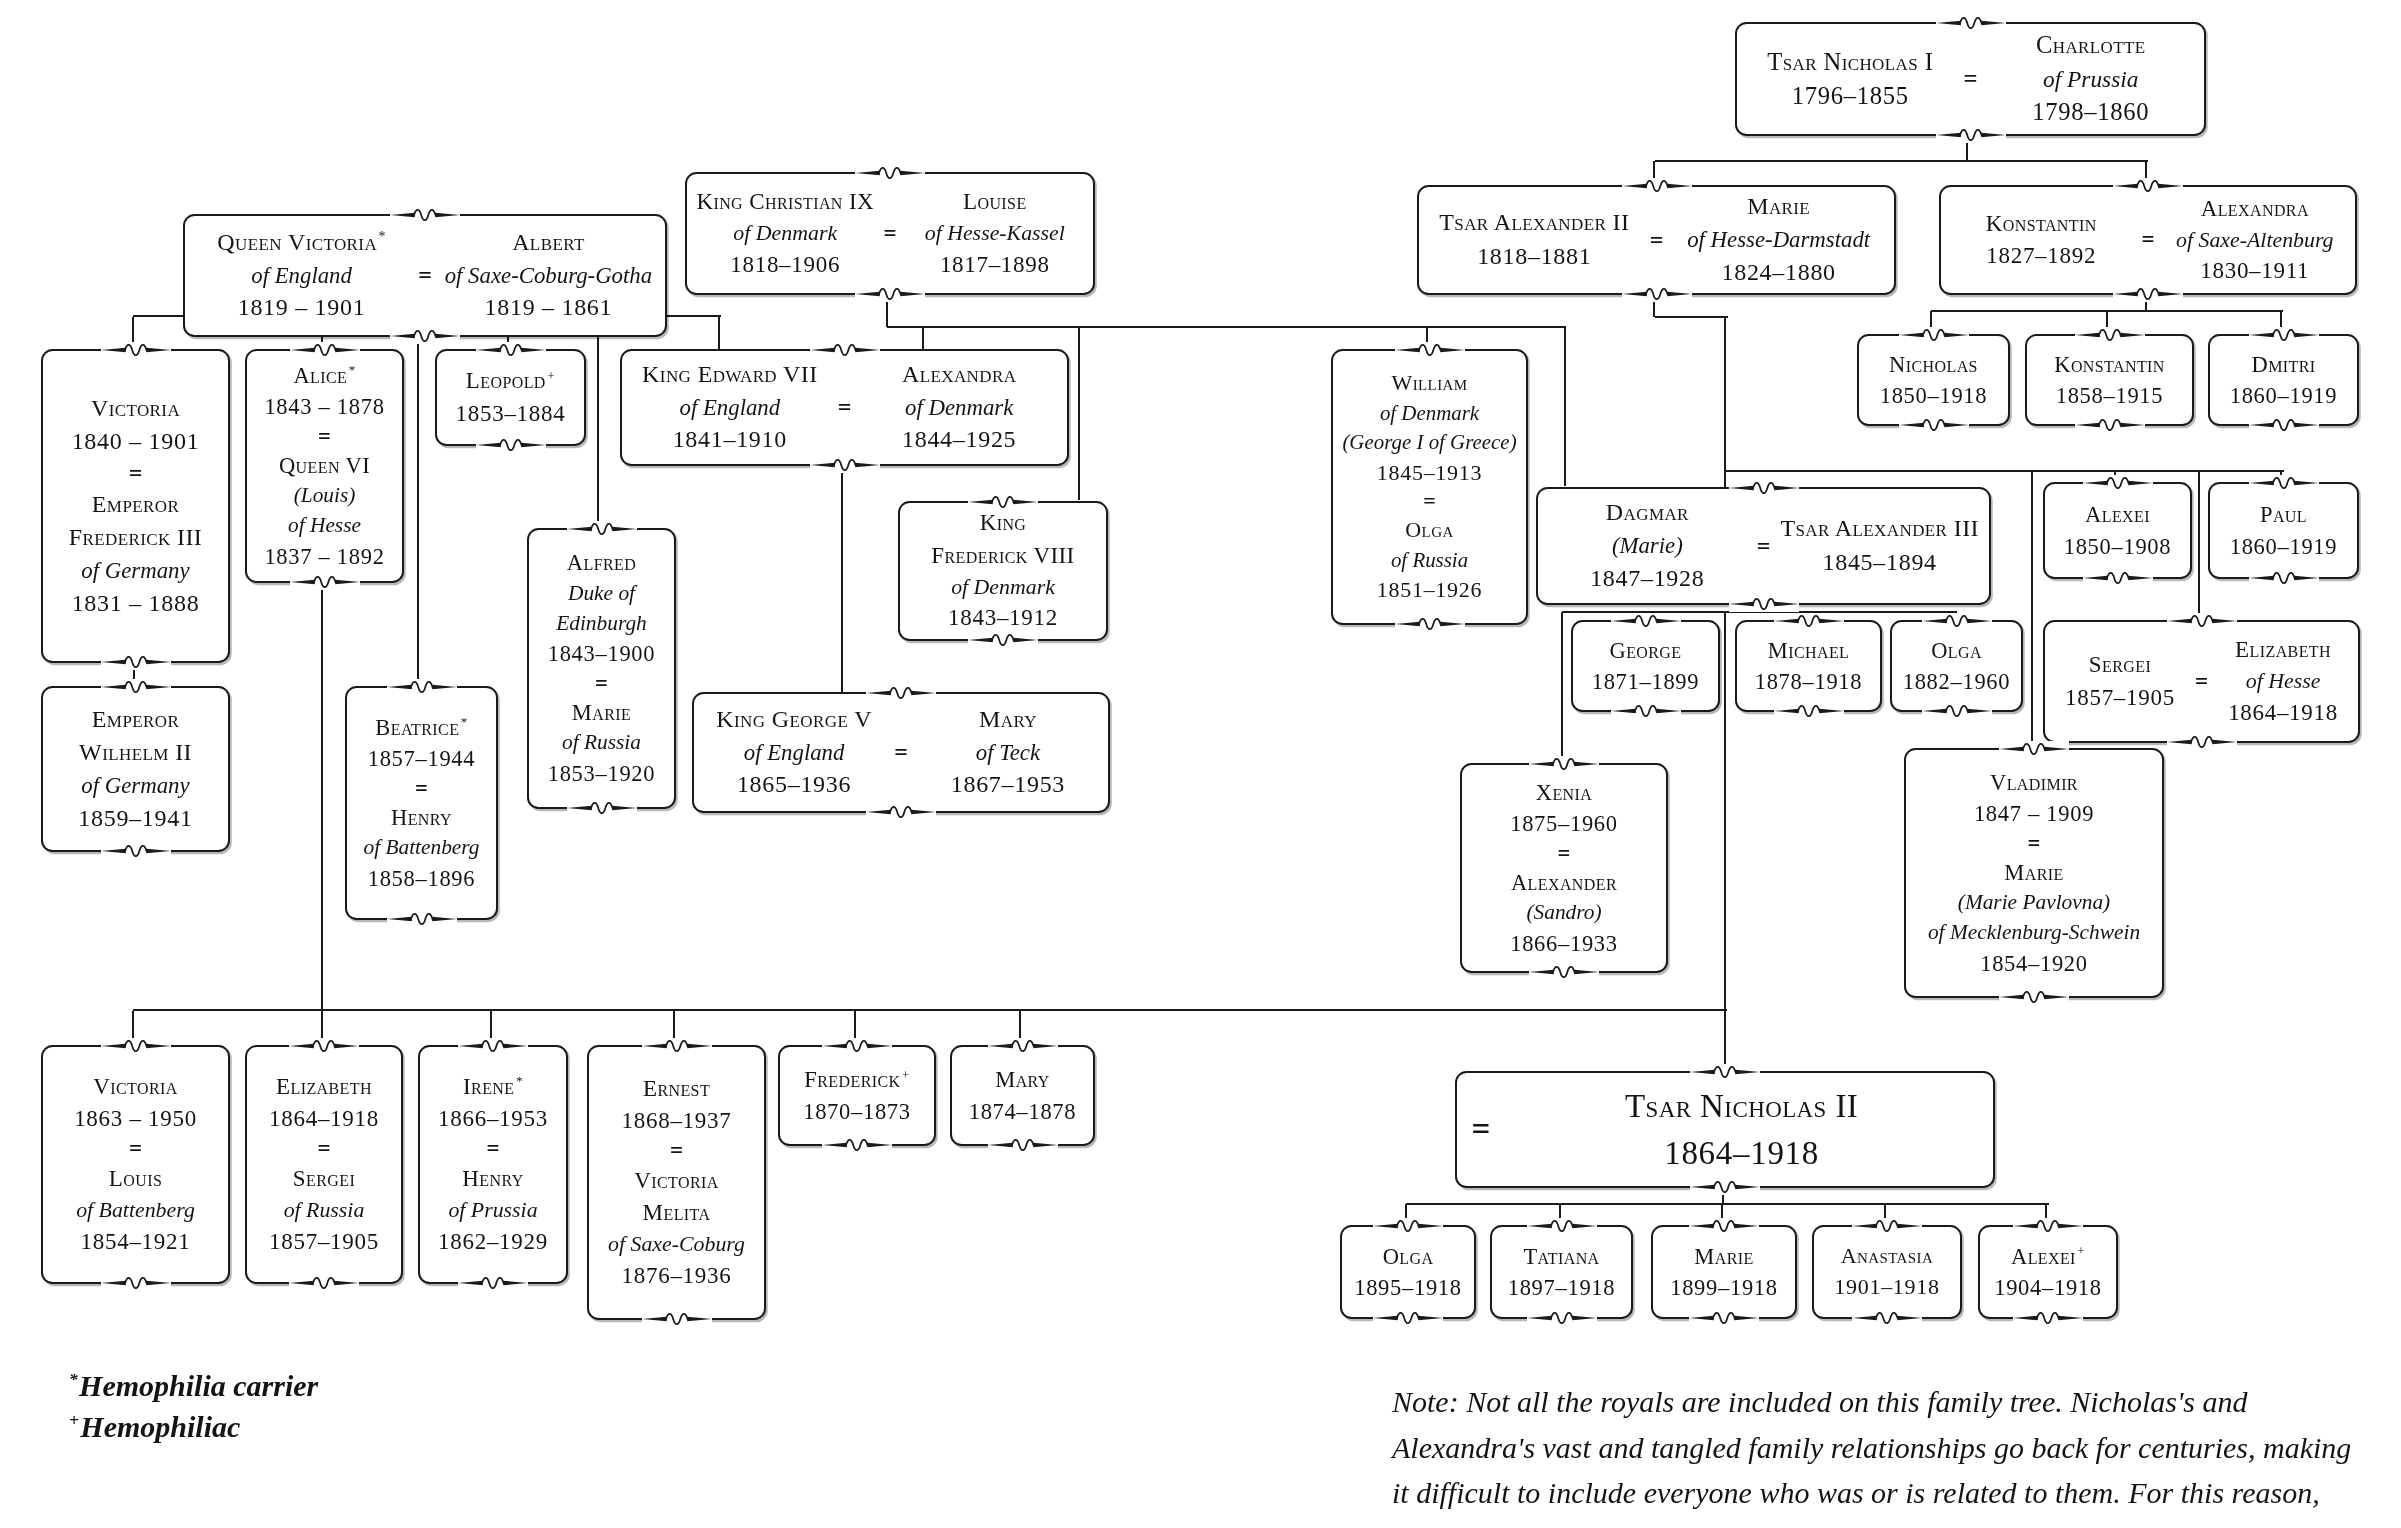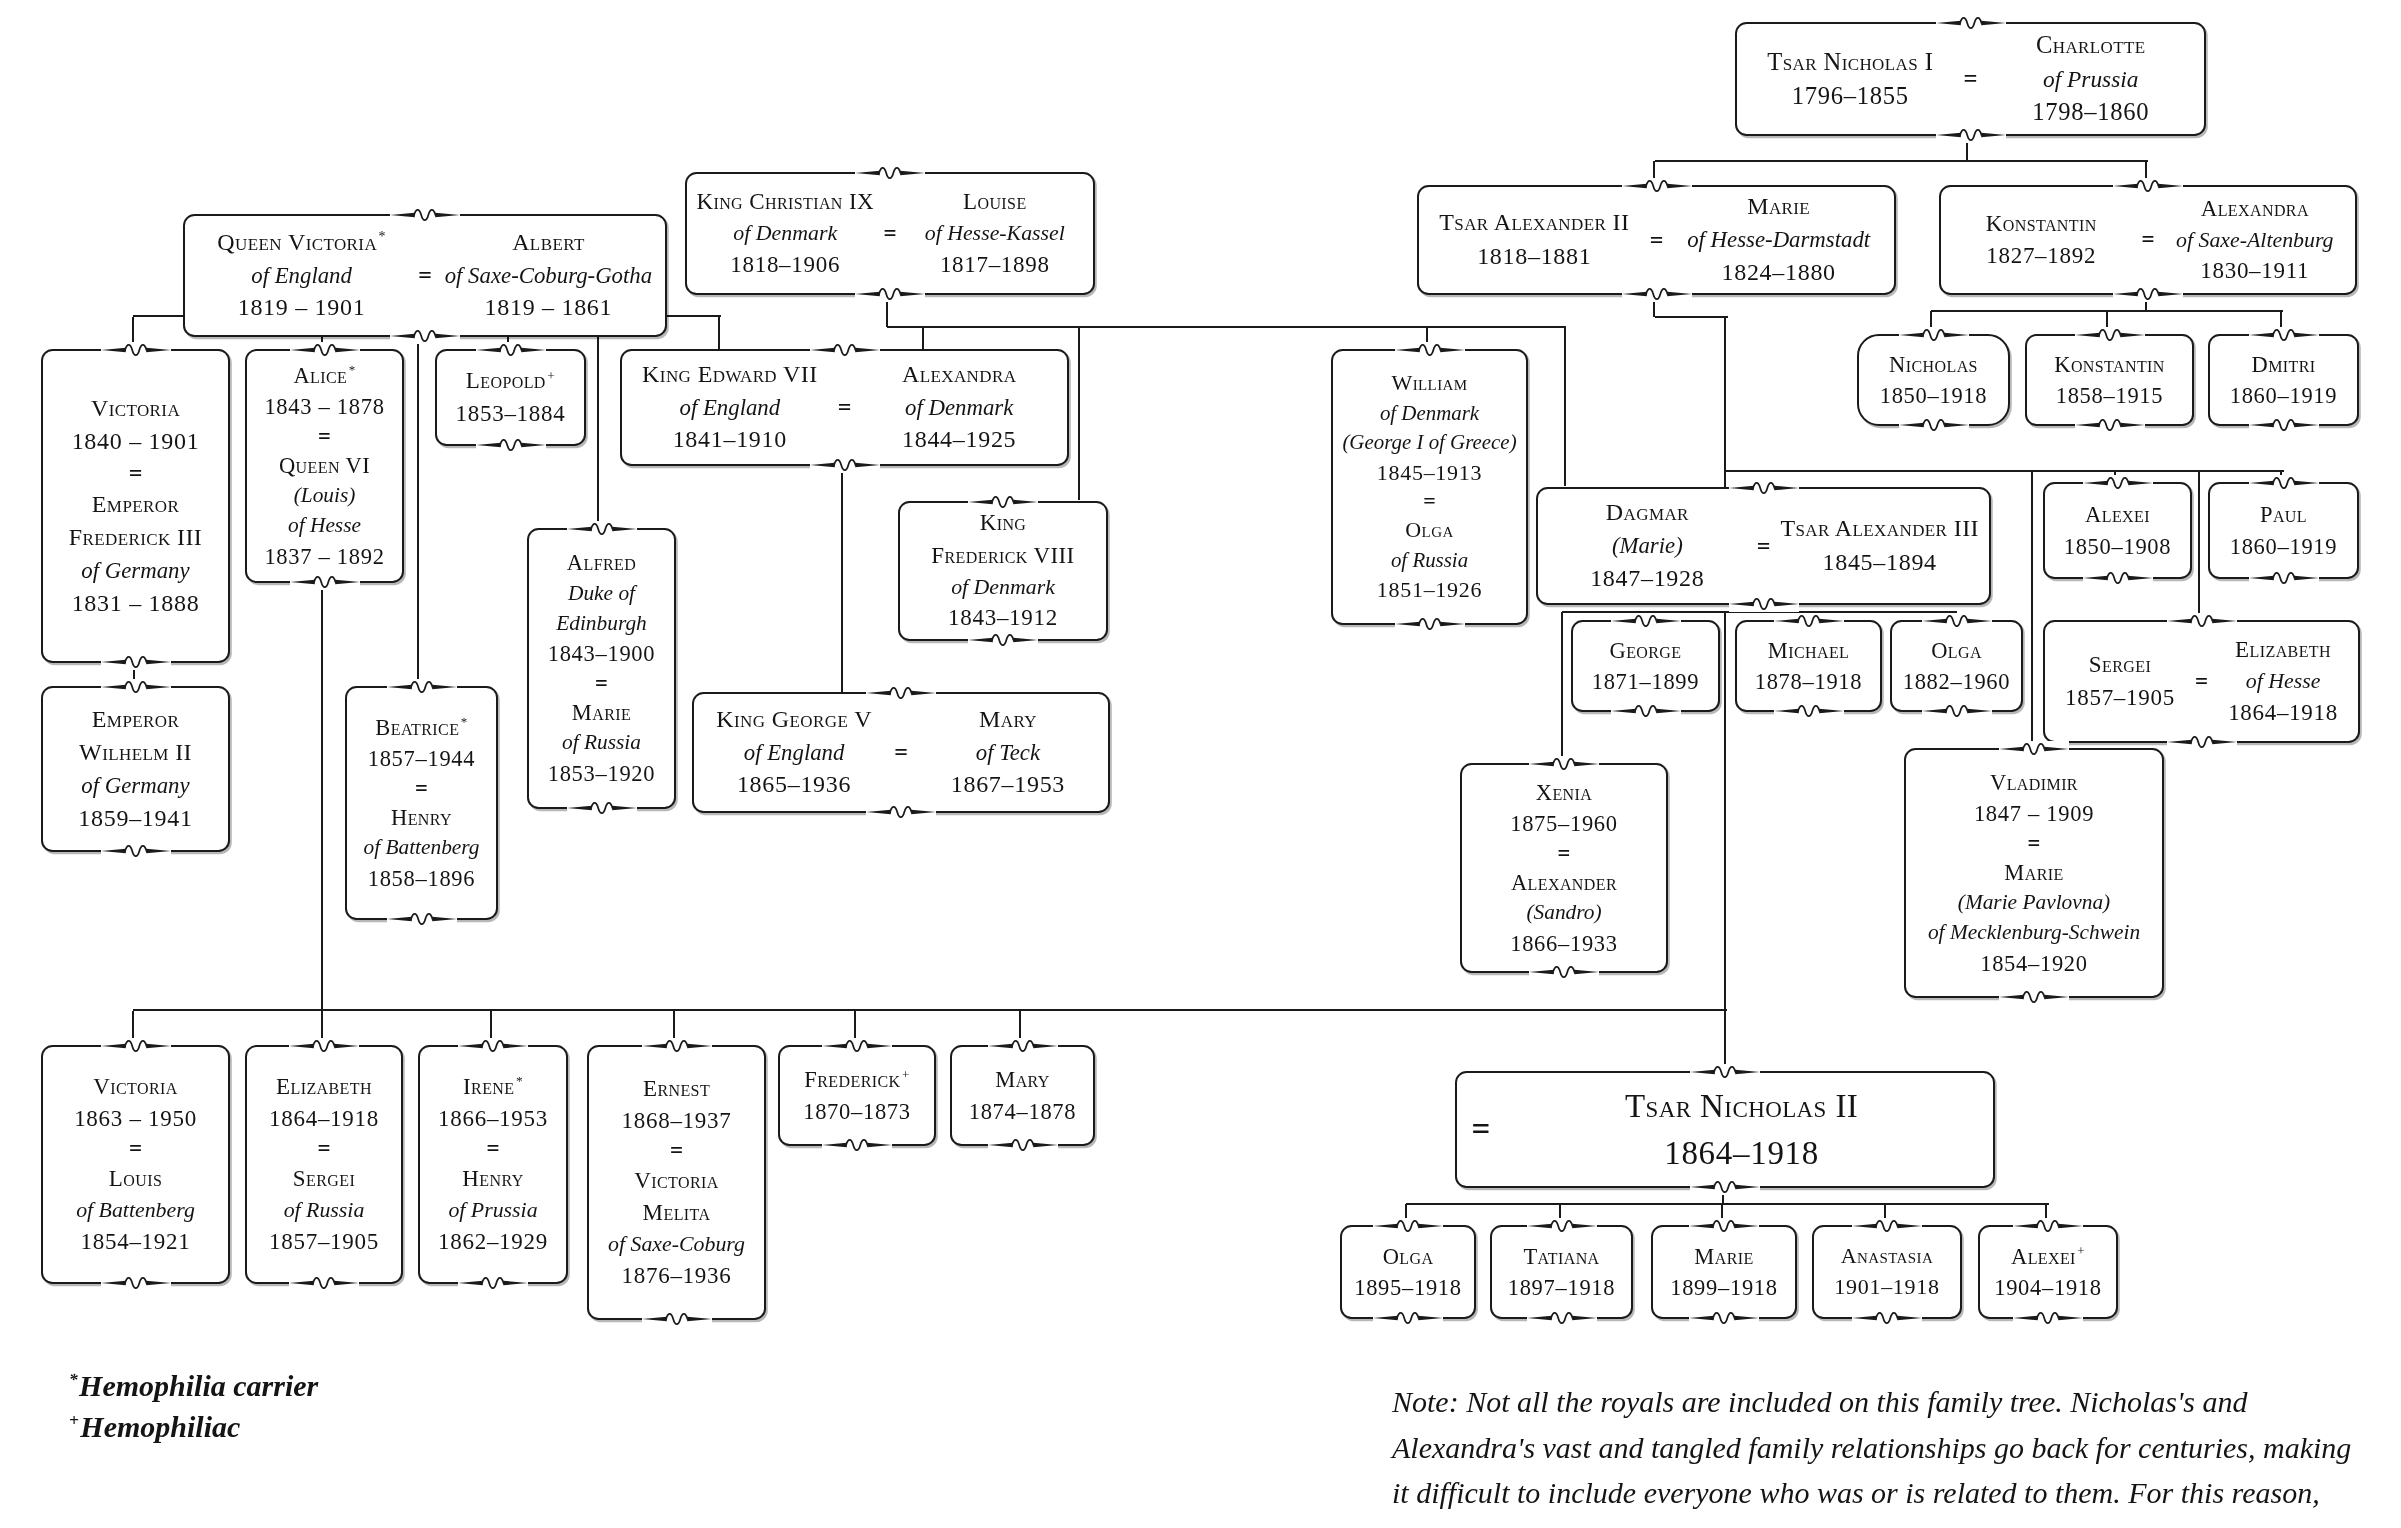--- a/index.html
+++ b/index.html
@@ -360,21 +360,21 @@
             <div class="ln ln-i">of Denmark</div>
             <div class="ln ln-i">(George I of Greece)</div>
             <div class="ln ln-d">1845–1913</div>
             <div class="ln ln-e">=</div>
             <div class="ln ln-n">Olga</div>
             <div class="ln ln-i">of Russia</div>
             <div class="ln ln-d">1851–1926</div>
           </div>
         </div>
       </div>
-      <div class="pbox" style="left: 1857px; top: 334px; width: 149px; height: 88px; font-size: 22.5px; border-radius: 22px;">
+      <div class="pbox" style="left: 1857px; top: 334px; width: 149px; height: 88px; font-size: 22.5px;">
         <div class="orn t">
           <svg viewBox="0 0 96 22" xmlns="http://www.w3.org/2000/svg">
             <path d="M0 11 L34 7.8 L34 14.2 Z" fill="#1a1a1a"></path>
             <path d="M96 11 L62 7.8 L62 14.2 Z" fill="#1a1a1a"></path>
             <path d="M33 11 c2.6 -9.5 7.2 -9.5 9.8 0 c2.6 9.5 7.2 9.5 9.8 0 c2.6 -9.5 7.2 -9.5 9.8 0" fill="none" stroke="#1a1a1a" stroke-width="2.4" stroke-linecap="round"></path>
           </svg>
         </div>
         <div class="orn b">
           <svg viewBox="0 0 96 22" xmlns="http://www.w3.org/2000/svg">
             <path d="M0 11 L34 7.8 L34 14.2 Z" fill="#1a1a1a"></path>

